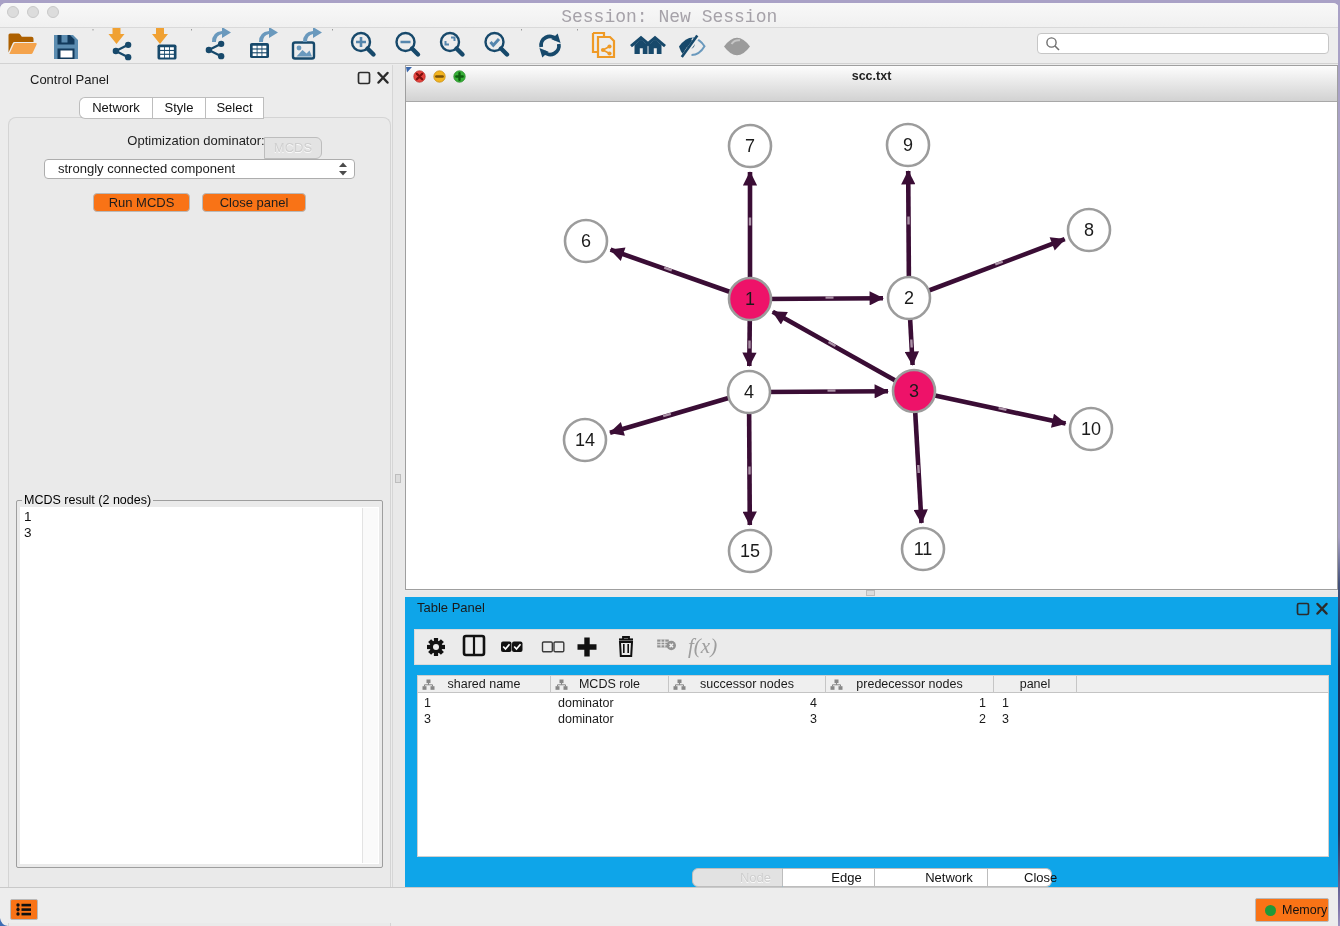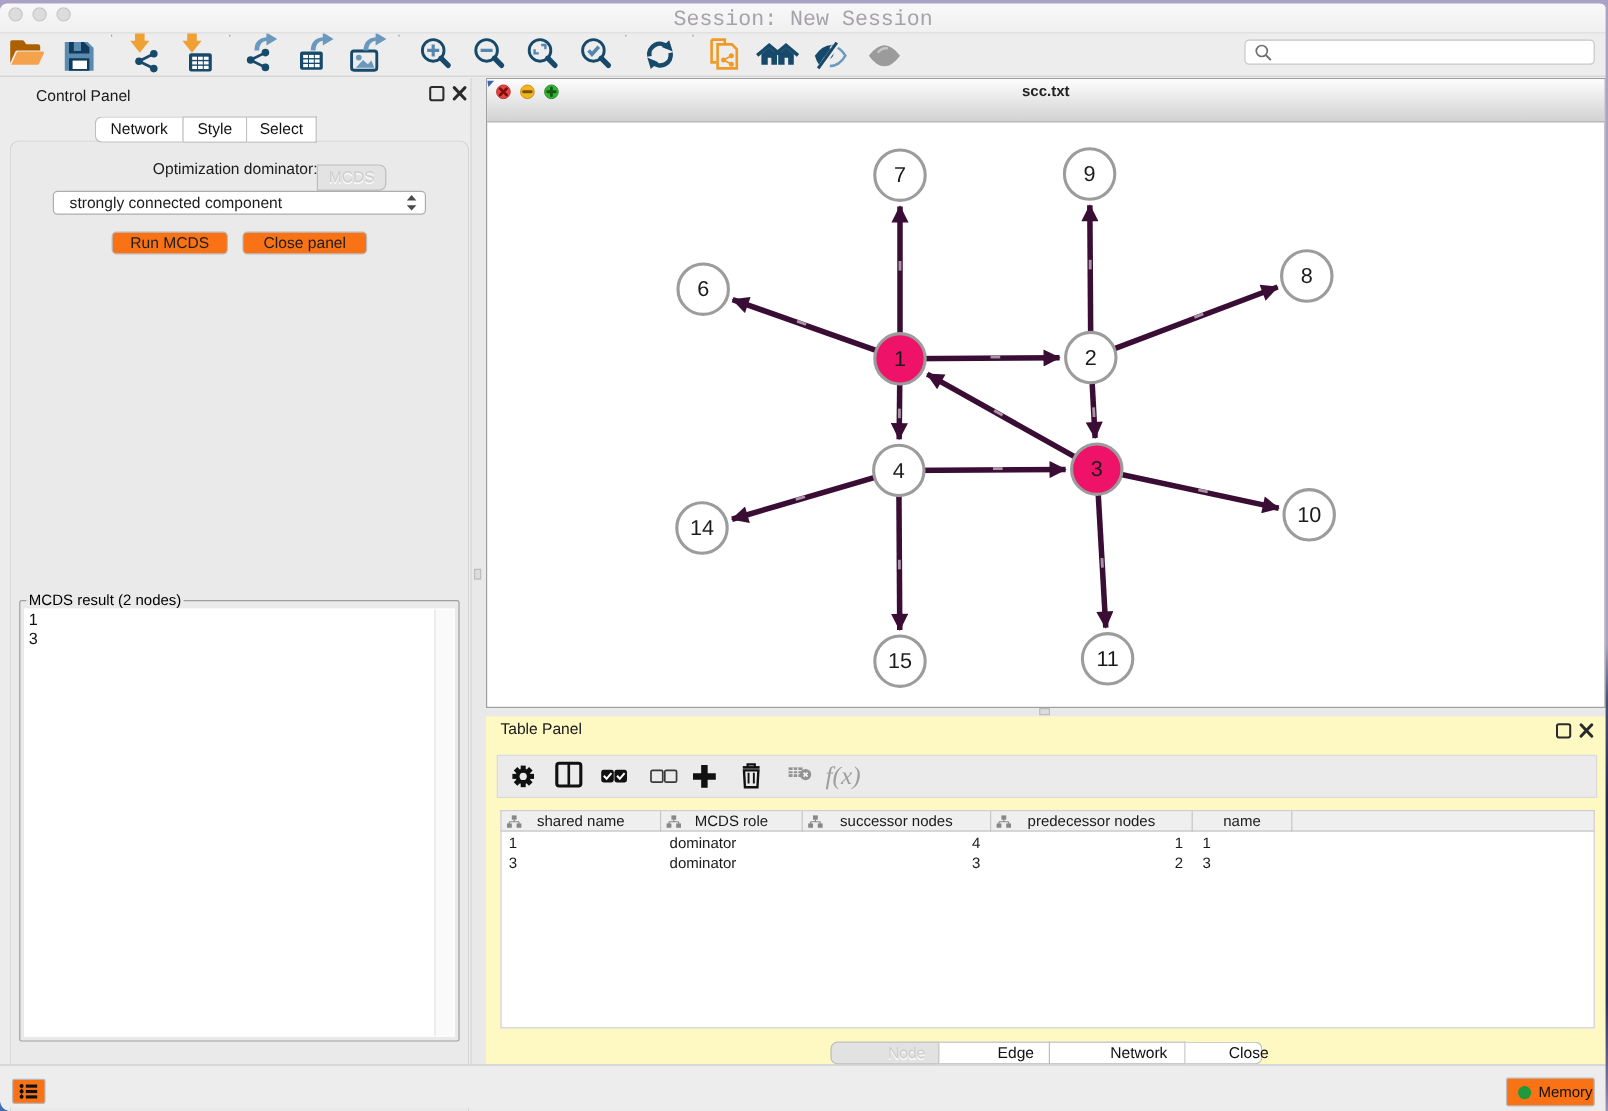--- a/index.html
+++ b/index.html
@@ -25,21 +25,21 @@
   .tabseg { position:absolute; font-size:13px; color:#111; text-align:center;
     background:#fff; border:1px solid #bdbdbd; line-height:20px; height:22px; }
   
   #netwin { position:absolute; left:405px; top:62px; width:933px; height:525px;
     border:1px solid #9f9f9f; background:#fff; }
   #nettitle { position:absolute; left:0; top:0; width:100%; height:36px;
     background:linear-gradient(#fdfdfd,#d2d2d2); border-bottom:1px solid #a8a8a8; }
   #nettitle .t { position:absolute; left:0; right:0; top:3px; text-align:center;
     font-size:12.5px; font-weight:700; color:#222; }
   
-  #tp { position:absolute; left:405px; top:594px; width:933.5px; height:290px; background:#fef9c3; }
+  #tp { position:absolute; left:405px; top:594px; width:933.5px; height:290px; background:#0ea5e9; }
   
   #status { position:absolute; left:0; top:884px; width:100%; height:36px;
     background:#ededed; border-top:1px solid #c9c9c9; }
   .btnish { background:#f97316; border:1px solid #b9b9b9; position:absolute; }
   .hcell { position:absolute; top:79px; height:17px; font-size:12.5px; color:#1a1a1a;
     text-align:center; line-height:17px; border-right:1px solid #c6c6c6; }
   .hico { position:absolute; left:4px; top:3px; width:13px; height:12px; }
   .trow { position:absolute; left:12px; width:912px; height:16px; font-size:12.5px;
     color:#1a1a1a; line-height:16px; }
   .btab { position:absolute; top:271px; height:19px; background:#fff; border:1px solid #bdbdbd;
@@ -404,21 +404,21 @@
           </g>
         </svg>successor nodes</div>
     <div class="hcell" style="left:421px;width:168px;"><svg class="hico" viewBox="0 0 13 12">
           <g fill="#878787">
             <rect x="4.5" y="0.5" width="4" height="3.6"></rect>
             <rect x="0.5" y="7.2" width="4" height="3.6"></rect>
             <rect x="8.5" y="7.2" width="4" height="3.6"></rect>
             <path d="M6.5,4 L6.5,5.8 M2.5,5.8 L10.5,5.8 M2.5,5.8 L2.5,7.4 M10.5,5.8 L10.5,7.4" stroke="#878787" fill="none"></path>
           </g>
         </svg>predecessor nodes</div>
-    <div class="hcell" style="left:589px;width:83px;">name</div>
+    <div class="hcell" style="left:589px;width:83px;">panel</div>
 
     <div class="trow" style="top:98px;">
         <span style="position:absolute;left:7px;">1</span>
         <span style="position:absolute;left:141px;">dominator</span>
         <span style="position:absolute;left:280px;width:120px;text-align:right;">4</span>
         <span style="position:absolute;left:430px;width:139px;text-align:right;">1</span>
         <span style="position:absolute;left:585px;">1</span>
       </div>
     <div class="trow" style="top:114px;">
         <span style="position:absolute;left:7px;">3</span>

